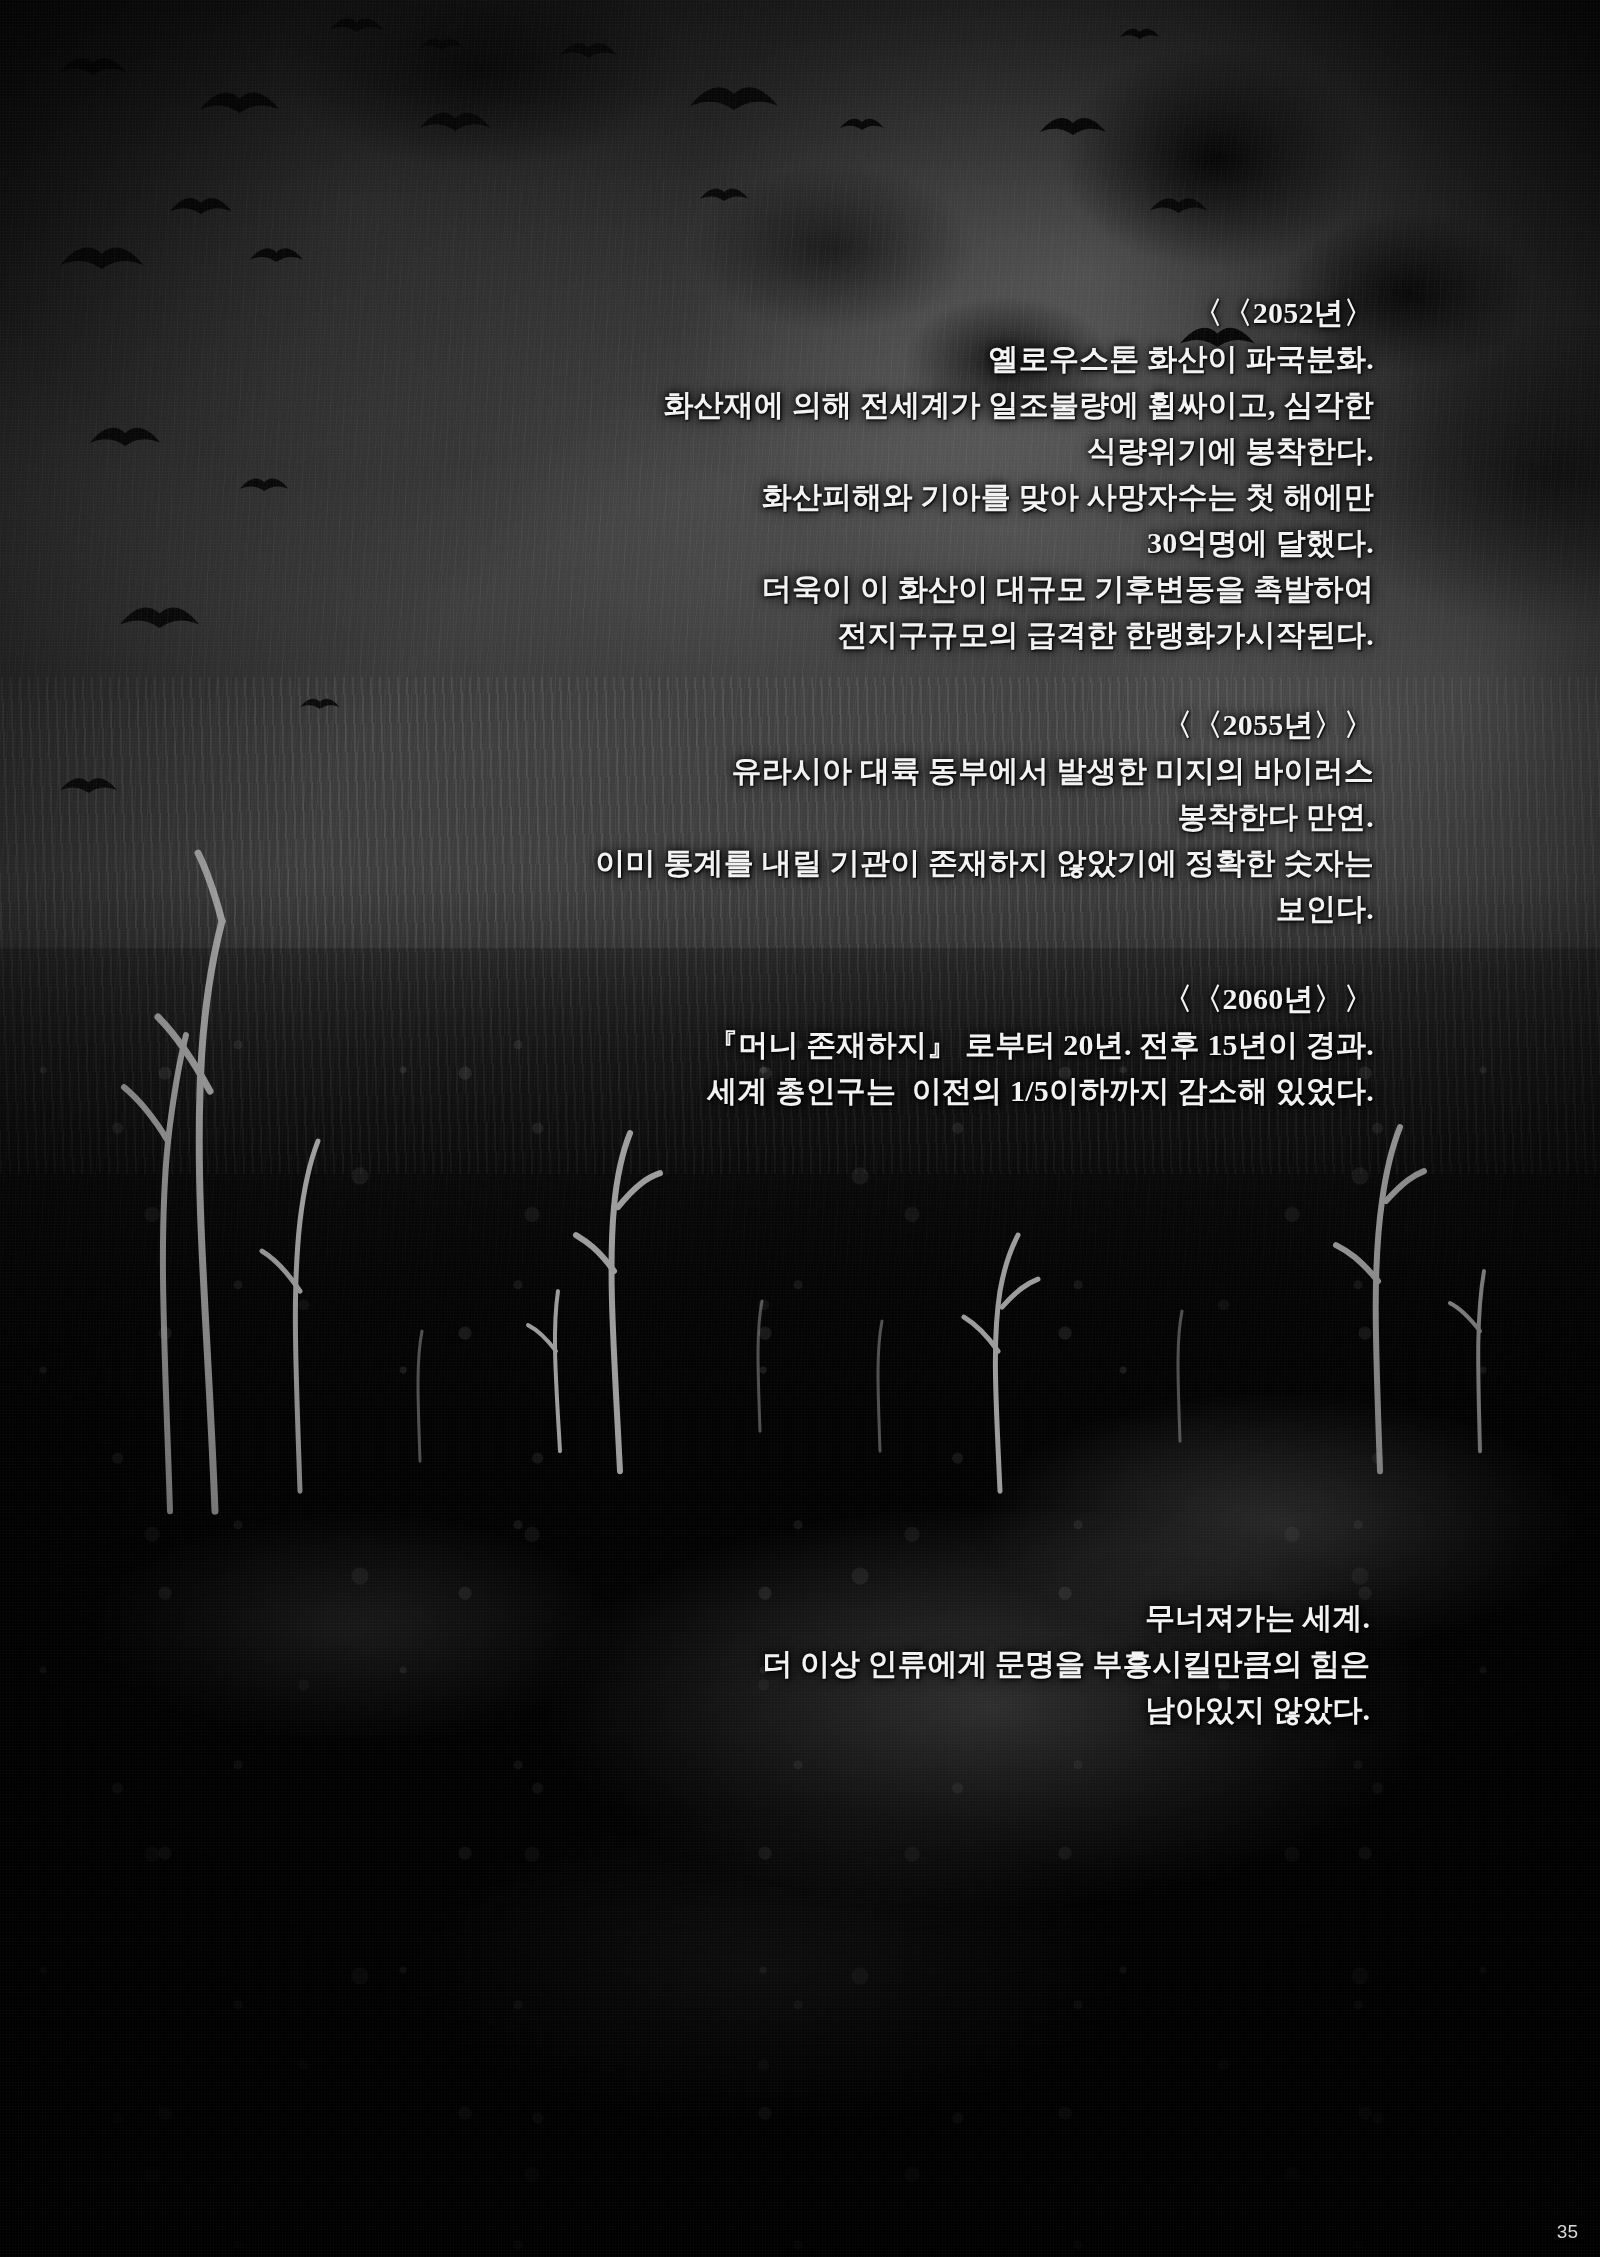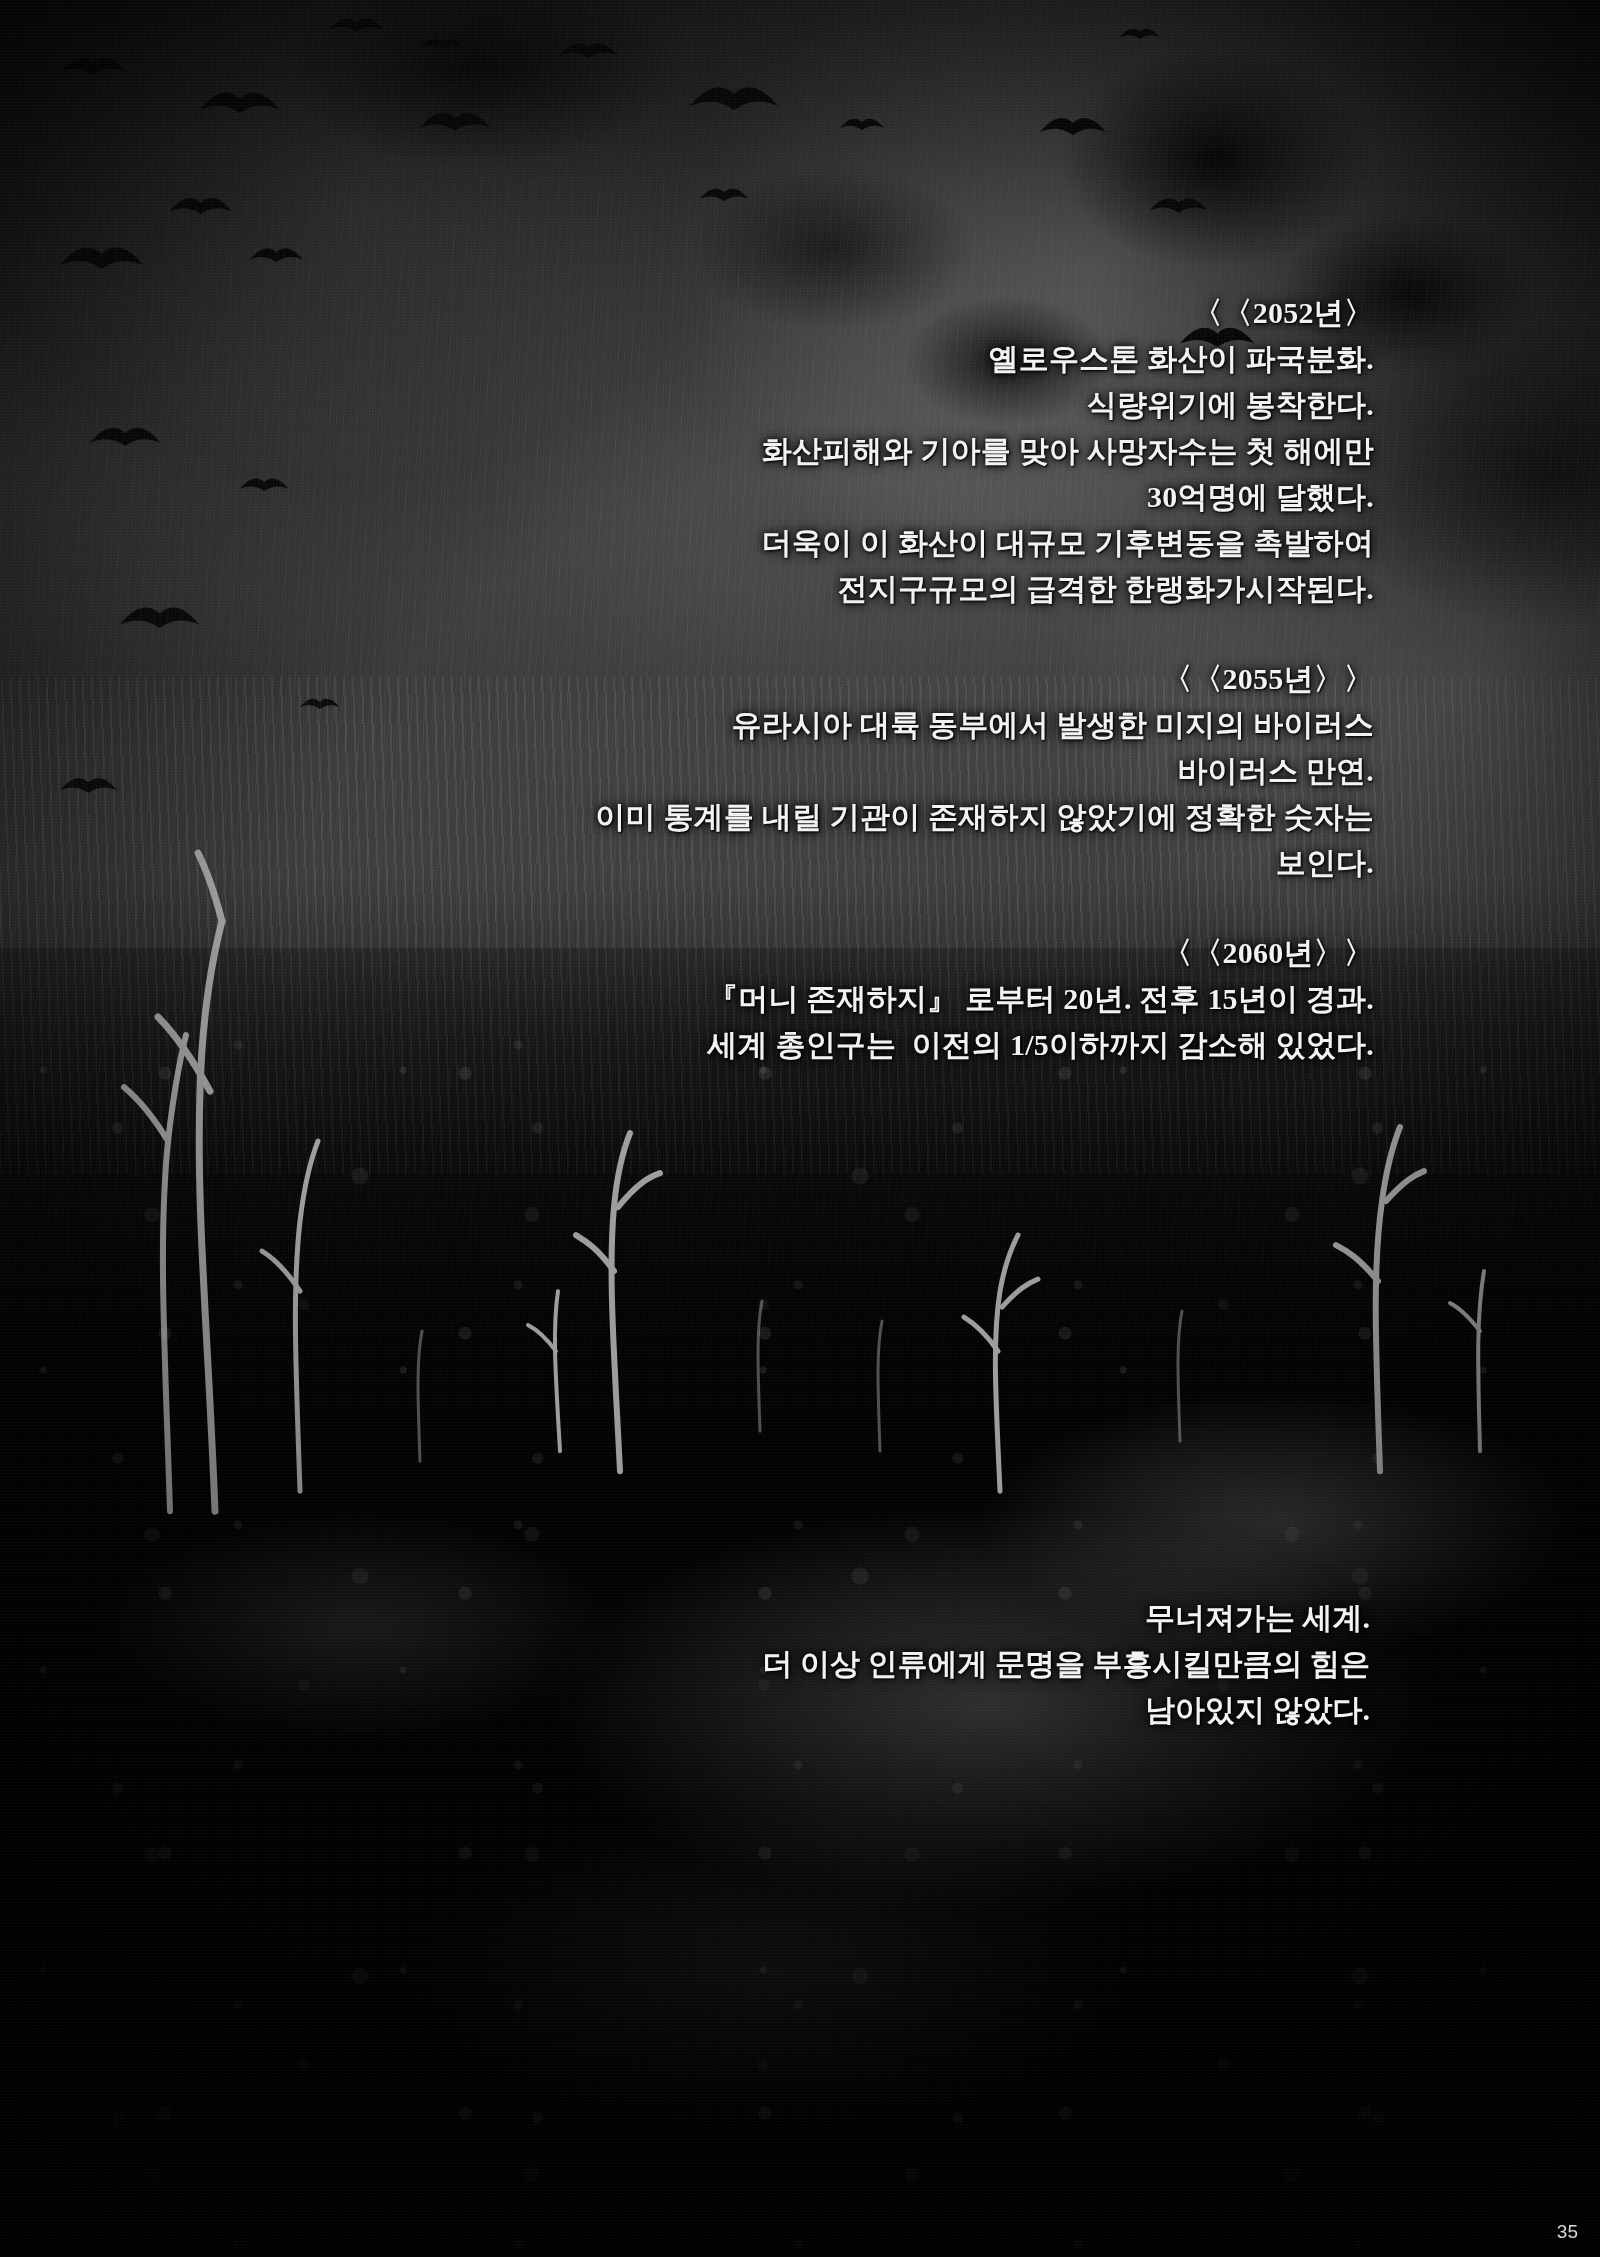--- a/index.html
+++ b/index.html
@@ -322,31 +322,32 @@
   </svg>
 
   <div class="art-layer vignette"></div>
   <div class="art-layer grain"></div>
 
   <div class="narration">
 
     <div class="block">
       <div class="line">〈〈2052년〉</div>
       <div class="line">옐로우스톤 화산이 파국분화.</div>
+      <div class="line">화산재에 의해 전세계가 일조불량에 휩싸이고, 심각한</div>
       <div class="line">식량위기에 봉착한다.</div>
       <div class="line">화산피해와 기아를 맞아 사망자수는 첫 해에만</div>
       <div class="line">30억명에 달했다.</div>
       <div class="line">더욱이 이 화산이 대규모 기후변동을 촉발하여</div>
       <div class="line">전지구규모의 급격한 한랭화가시작된다.</div>
     </div>
 
     <div class="block">
       <div class="line">〈〈2055년〉〉</div>
       <div class="line">유라시아 대륙 동부에서 발생한 미지의 바이러스</div>
-      <div class="line">바이러스 만연.</div>
+      <div class="line">봉착한다 만연.</div>
       <div class="line">이미 통계를 내릴 기관이 존재하지 않았기에 정확한 숫자는</div>
       <div class="line">보인다.</div>
     </div>
 
     <div class="block">
       <div class="line">〈〈2060년〉〉</div>
       <div class="line">『머니 존재하지』 로부터 20년. 전후 15년이 경과.</div>
       <div class="line">세계 총인구는  이전의 1/5이하까지 감소해 있었다.</div>
     </div>
 

